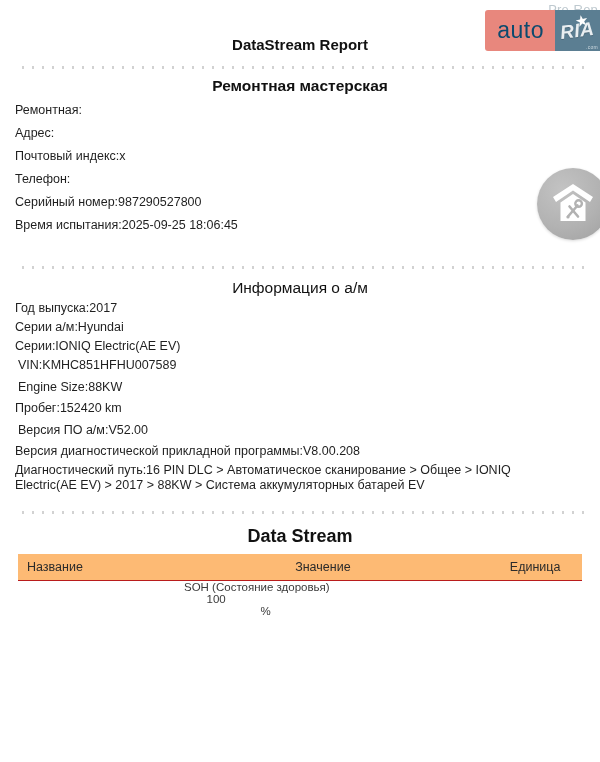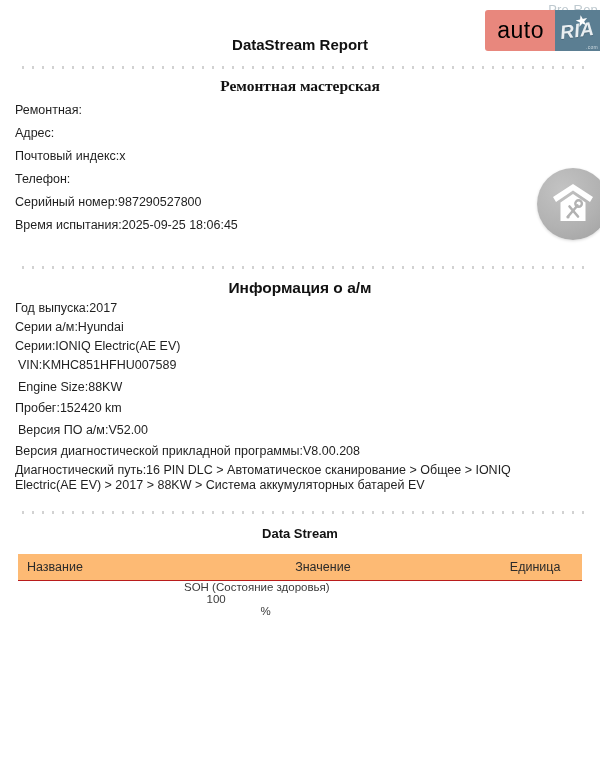--- a/index.html
+++ b/index.html
@@ -22,21 +22,21 @@
     position: absolute;
     top: 10px;
     right: 0px;
     display: flex;
     align-items: stretch;
     height: 41px;
     z-index: 5;
   }
   .logo-auto {
     background: #e8877d;
-    color: #000000;
+    color: #0c4a6e;
     font-size: 23px;
     font-weight: 400;
     letter-spacing: 0.5px;
     padding: 0 11px 0 12px;
     display: flex;
     align-items: center;
     border-radius: 3px 0 0 3px;
     line-height: 1;
   }
   .logo-ria {
@@ -104,23 +104,23 @@
   
   .h-title {
     position: absolute;
     left: 0; right: 0;
     text-align: center;
     font-size: 15px;
     font-weight: bold;
     color: #111111;
   }
   .h-title.t1 { top: 36px; }
-  .h-title.t2 { top: 77px; font-size: 15.5px; font-weight: bold; font-family: Liberation Serif, serif; }
-  .h-title.t3 { top: 279px; font-size: 15.5px; font-weight: bold; }
-  .h-title.t4 { top: 526px; font-size: 13px; }
+  .h-title.t2 { top: 77px; font-size: 15.5px; font-weight: bold; }
+  .h-title.t3 { top: 279px; font-size: 15.5px; font-weight: normal; }
+  .h-title.t4 { top: 526px; font-size: 18px; }
 
   
   .dots {
     position: absolute;
     left: 18px;
     width: 570px;
     height: 3px;
     background-image: radial-gradient(circle, #d2d2d2 0 1.2px, transparent 1.4px);
     background-size: 10px 3px;
     background-repeat: repeat-x;

